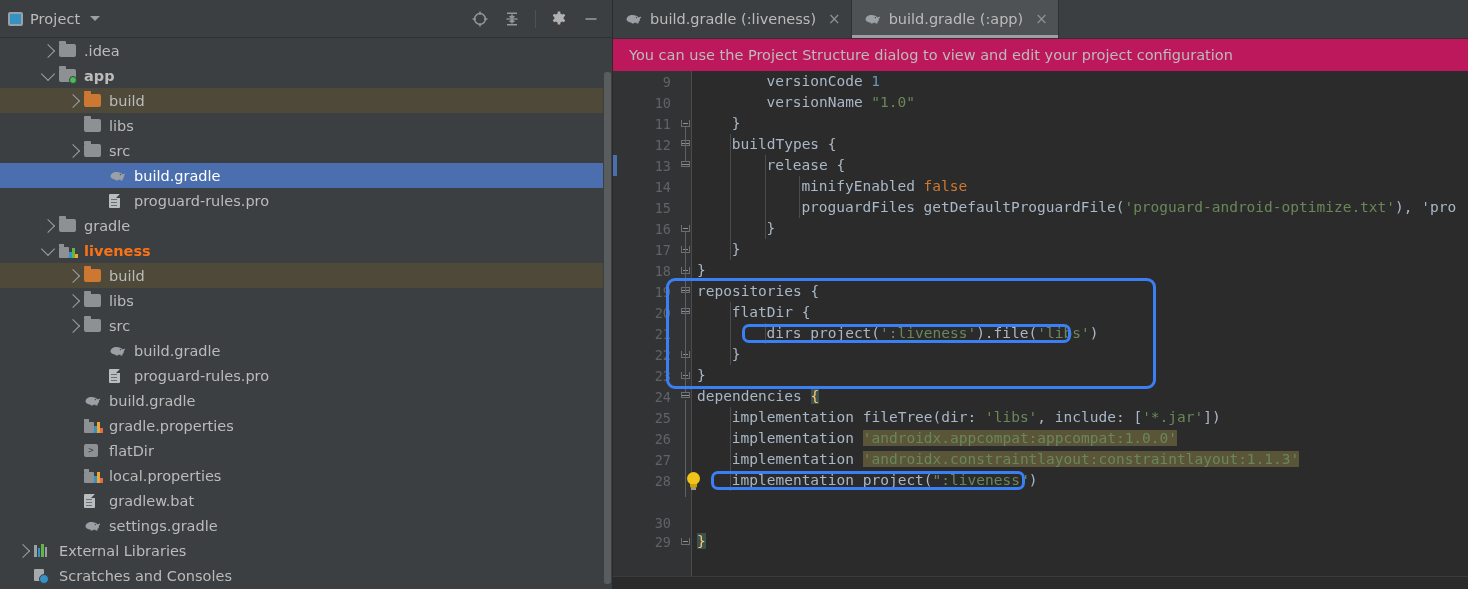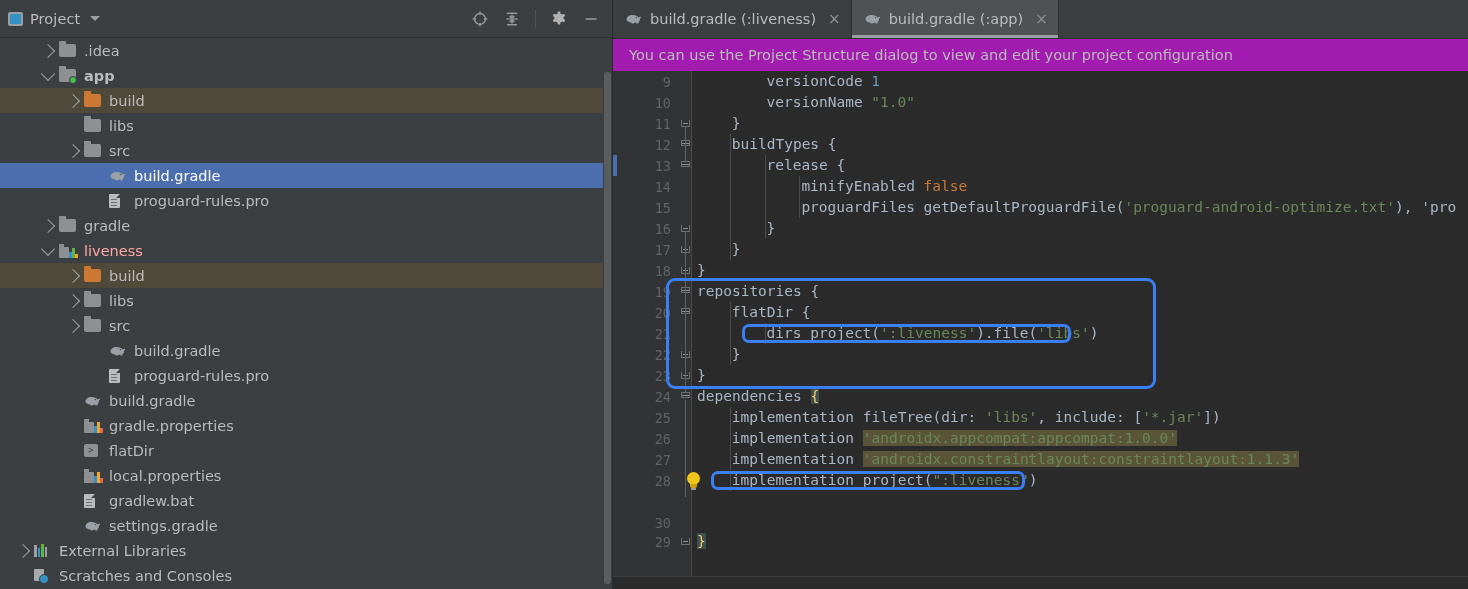--- a/index.html
+++ b/index.html
@@ -29,21 +29,21 @@
   .row{
     height:25px;display:flex;align-items:center;position:relative;
     font-size:14.5px;color:#a9b7c6;white-space:nowrap;
   }
   .row .lbl{color:#bbbbbb;}
   .row.sel{background:#4b6eaf;}
   .row.sel .lbl{color:#ffffff;}
   .row.excluded{background:#4e4938;}
   .row.excluded .lbl{color:#bbbbbb;}
   .row .bold{font-weight:bold;}
-  .row .orange-txt{color:#fca5a5;font-weight:normal;}
+  .row .orange-txt{color:#f97316;font-weight:bold;}
   .arrow{
     width:9px;height:9px;border-right:1.6px solid #9aa0a6;border-bottom:1.6px solid #9aa0a6;
     transform:rotate(-45deg);margin-right:0;flex:0 0 auto;
   }
   .arrow.open{transform:rotate(45deg);margin-top:-4px;}
   .arrow-slot{width:22px;display:flex;align-items:center;justify-content:center;flex:0 0 22px;}
   .ico{width:18px;height:16px;margin-right:7px;flex:0 0 18px;position:relative;}
 
   
   .folder{width:17px;height:13px;background:#8d9194;border-radius:1px 2px 2px 2px;position:relative;}
@@ -80,21 +80,21 @@
   .tabs{height:38px;background:#3c3f41;display:flex;align-items:stretch;border-bottom:1px solid #2f3133;}
   .tab{
     display:flex;align-items:center;gap:7px;padding:0 10px 0 12px;
     font-size:14.5px;color:#bbbbbb;cursor:default;position:relative;
     border-right:1px solid #2f3133;
   }
   .tab.active{background:#4e5254;}
   .tab.active:after{content:"";position:absolute;left:0;right:0;bottom:0;height:3px;background:#9aa0a6;}
   .tab .x{color:#8c9093;font-size:15px;margin-left:5px;line-height:1;}
   .notice{
-    height:32px;background:#a21caf;border-bottom:1px solid #2f3133;
+    height:32px;background:#be185d;border-bottom:1px solid #2f3133;
     display:flex;align-items:center;padding-left:16px;
     color:#bbbbbb;font-size:14.5px;
   }
   .code-area{position:absolute;top:71px;left:0;right:0;bottom:0;background:#2b2b2b;overflow:hidden;}
   .gutter-bg{position:absolute;top:0;left:0;width:66px;bottom:0;background:#313335;}
   .fold-col{position:absolute;top:0;left:66px;width:12px;bottom:0;background:#313335;}
   .gutter-edge{position:absolute;top:0;left:78px;width:1px;bottom:0;background:#4b4b4b;}
 
   .lines{position:absolute;top:0;left:0;right:0;bottom:0;font-family:"DejaVu Sans Mono","Liberation Mono",monospace;font-size:14.5px;}
   .cl-row{height:21px;position:relative;display:flex;align-items:center;}

